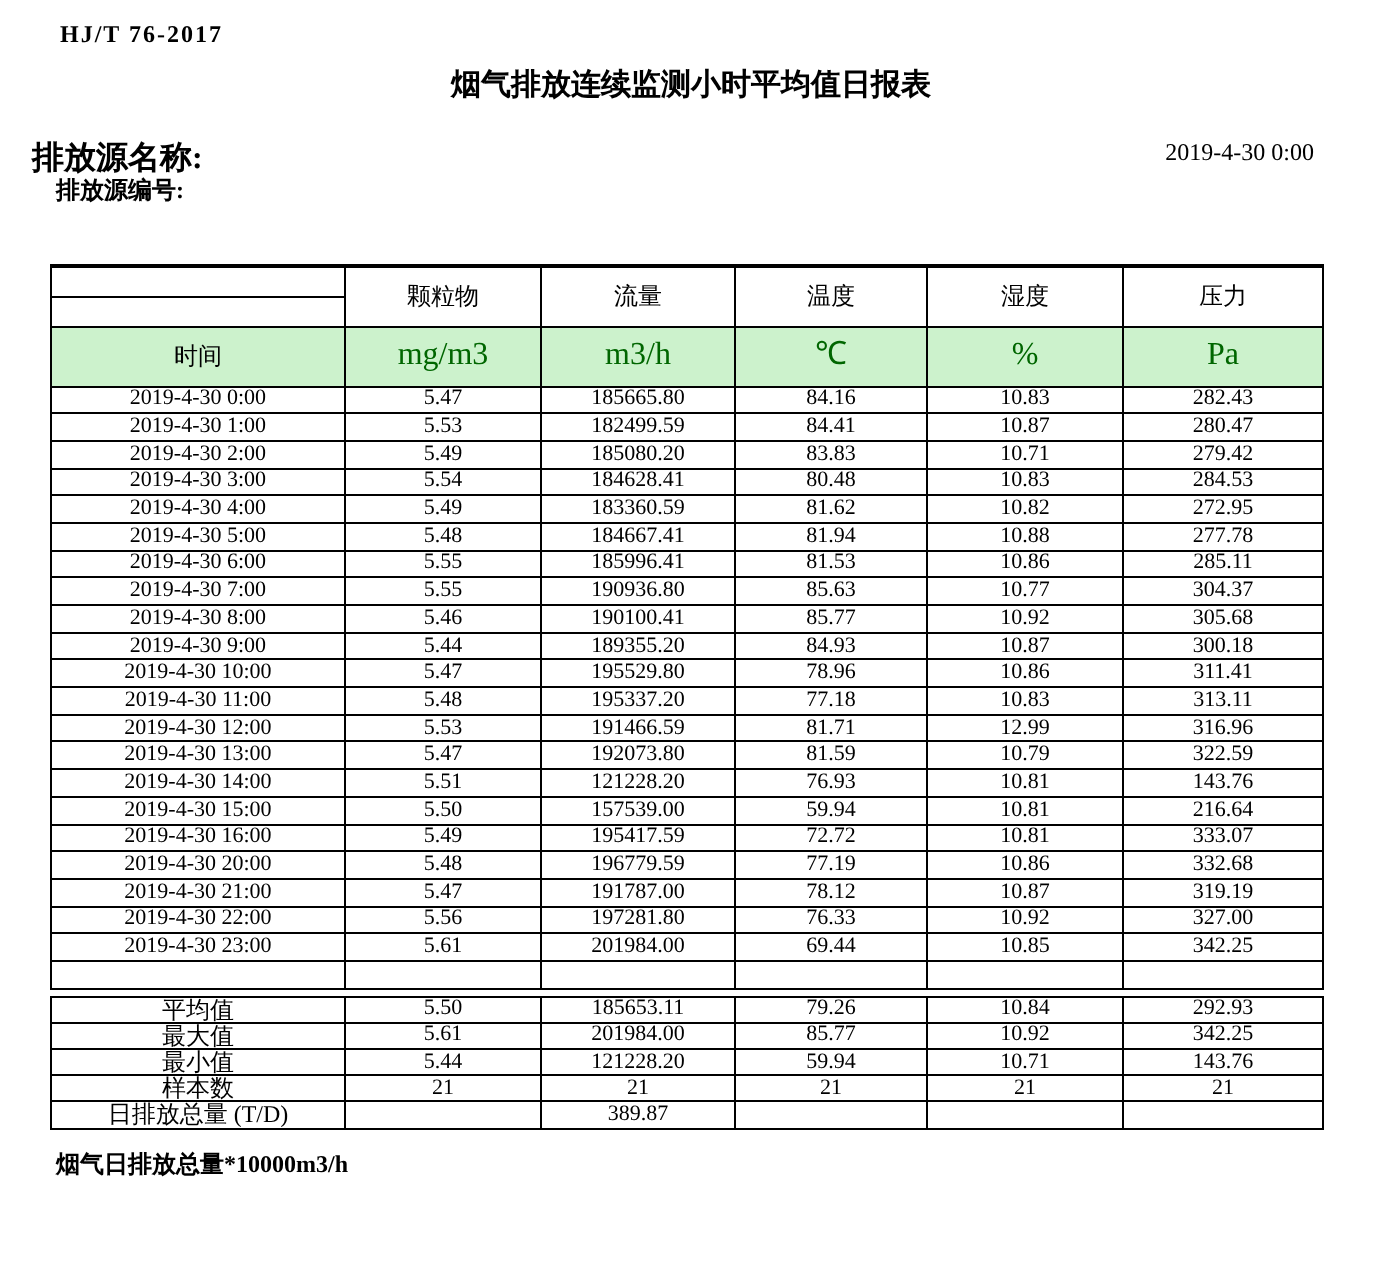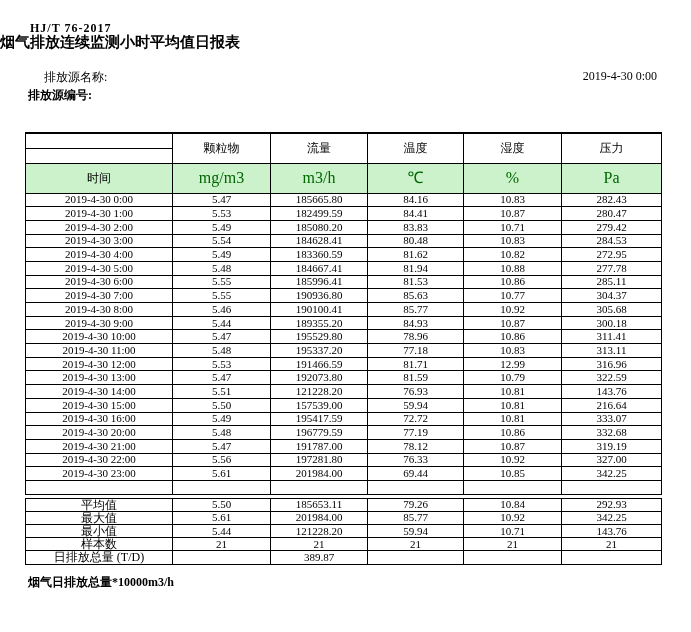--- a/index.html
+++ b/index.html
@@ -1,22 +1,22 @@
 <!DOCTYPE html>
 <html style="--green: #CCF2CC; --unit-color: #006600;"><head>
 <meta charset="utf-8">
 <style>
   * { margin:0; padding:0; box-sizing:border-box; }
   html,body { background:#fff; }
   body { width:691px; height:632px; font-family:"Liberation Serif","DejaVu Serif",serif; color:#000; }
   .page { position:relative; width:691px; height:632px; background:#fff; overflow:hidden; }
 
-  .standard { position:absolute; top:10px; left:30px; font-size:12px; font-weight:bold; letter-spacing:1px;margin-top:11px; }
-  .title { position:absolute; top:33px; left:0; width:100%; text-align:left; font-size:15px; font-weight:bold; }
-  .src-name { position:absolute; top:69px; left:44px; font-size:12px; font-weight:normal; }
+  .standard { position:absolute; top:10px; left:30px; font-size:12px; font-weight:bold; letter-spacing:1px; }
+  .title { position:absolute; top:33px; left:0; width:100%; text-align:center; font-size:15px; font-weight:bold; }
+  .src-name { position:absolute; top:69px; left:16px; font-size:16px; font-weight:bold; }
   .datetime { position:absolute; top:69px; right:34px; font-size:12px; }
   .src-id { position:absolute; top:87px; left:28px; font-size:12px; font-weight:bold; }
 
   .tablewrap { position:absolute; top:132px; left:25px; width:636px; }
   table { border-collapse:collapse; table-layout:fixed; width:636px; }
   td { border:1px solid #000; text-align:center; vertical-align:middle; font-size:11px; line-height:1; overflow:hidden; white-space:nowrap; }
   col.c-time { width:147px; }
   col.c-pm { width:98px; }
   col.c-flow { width:97px; }
   col.c-temp { width:96px; }

